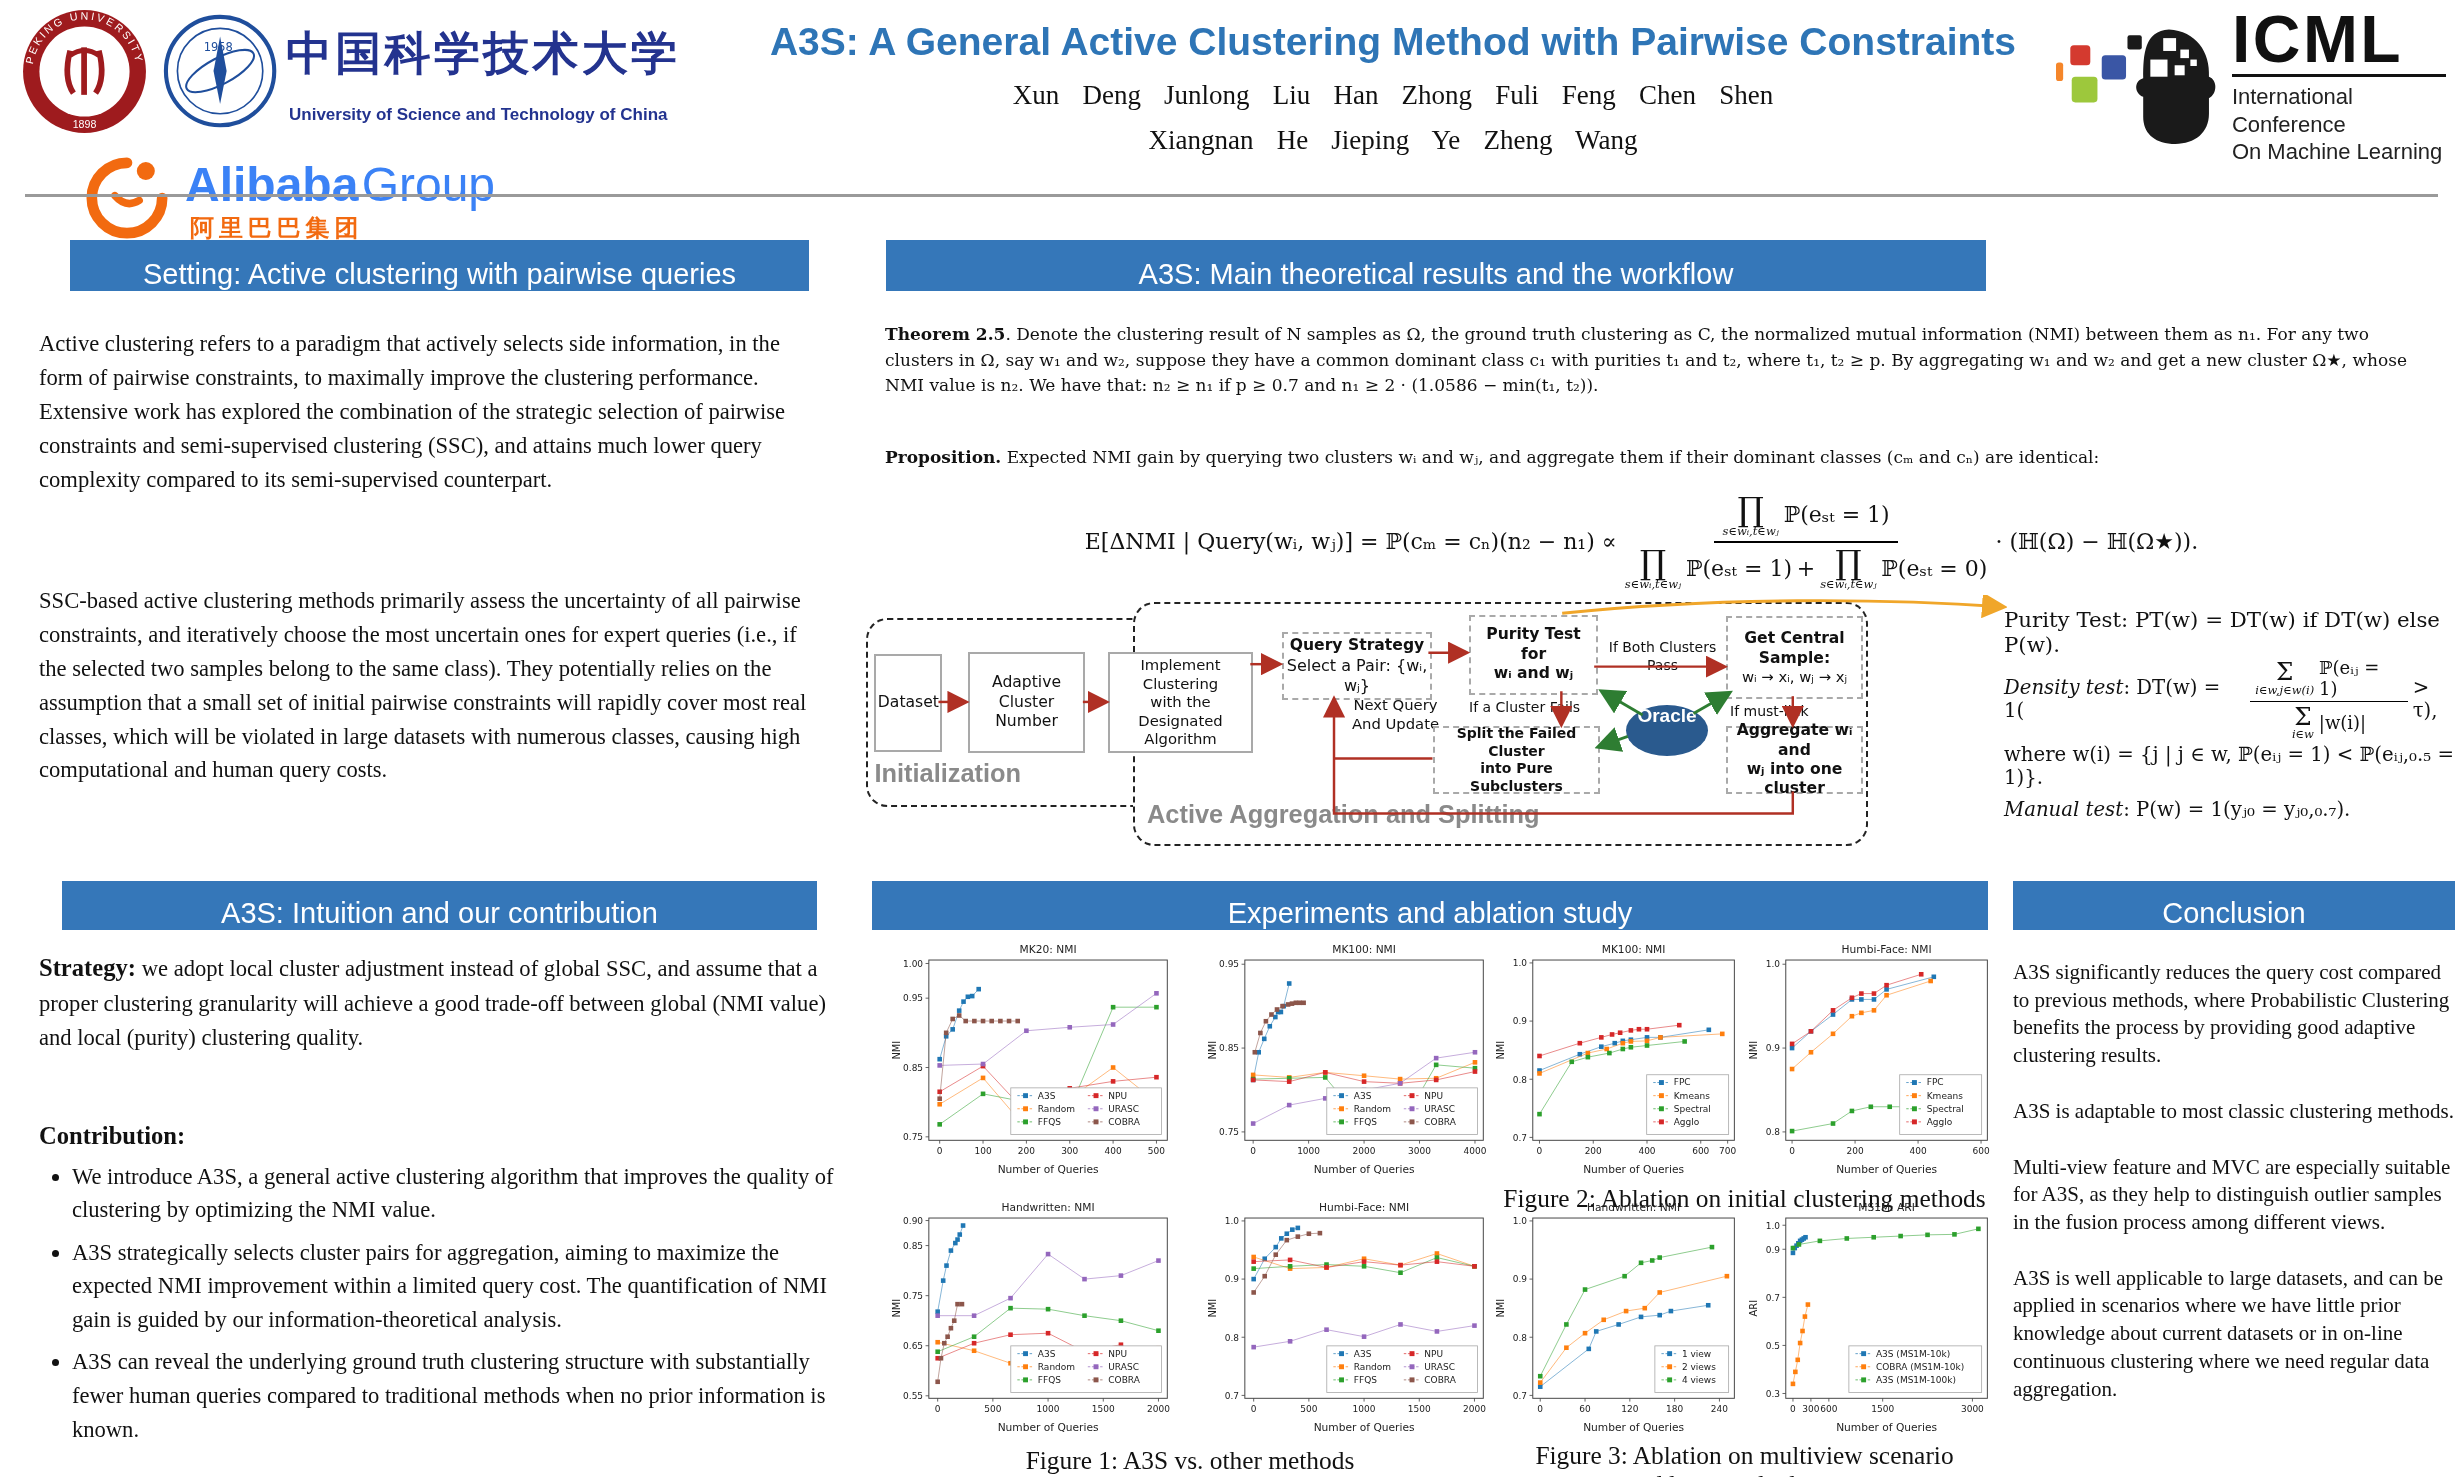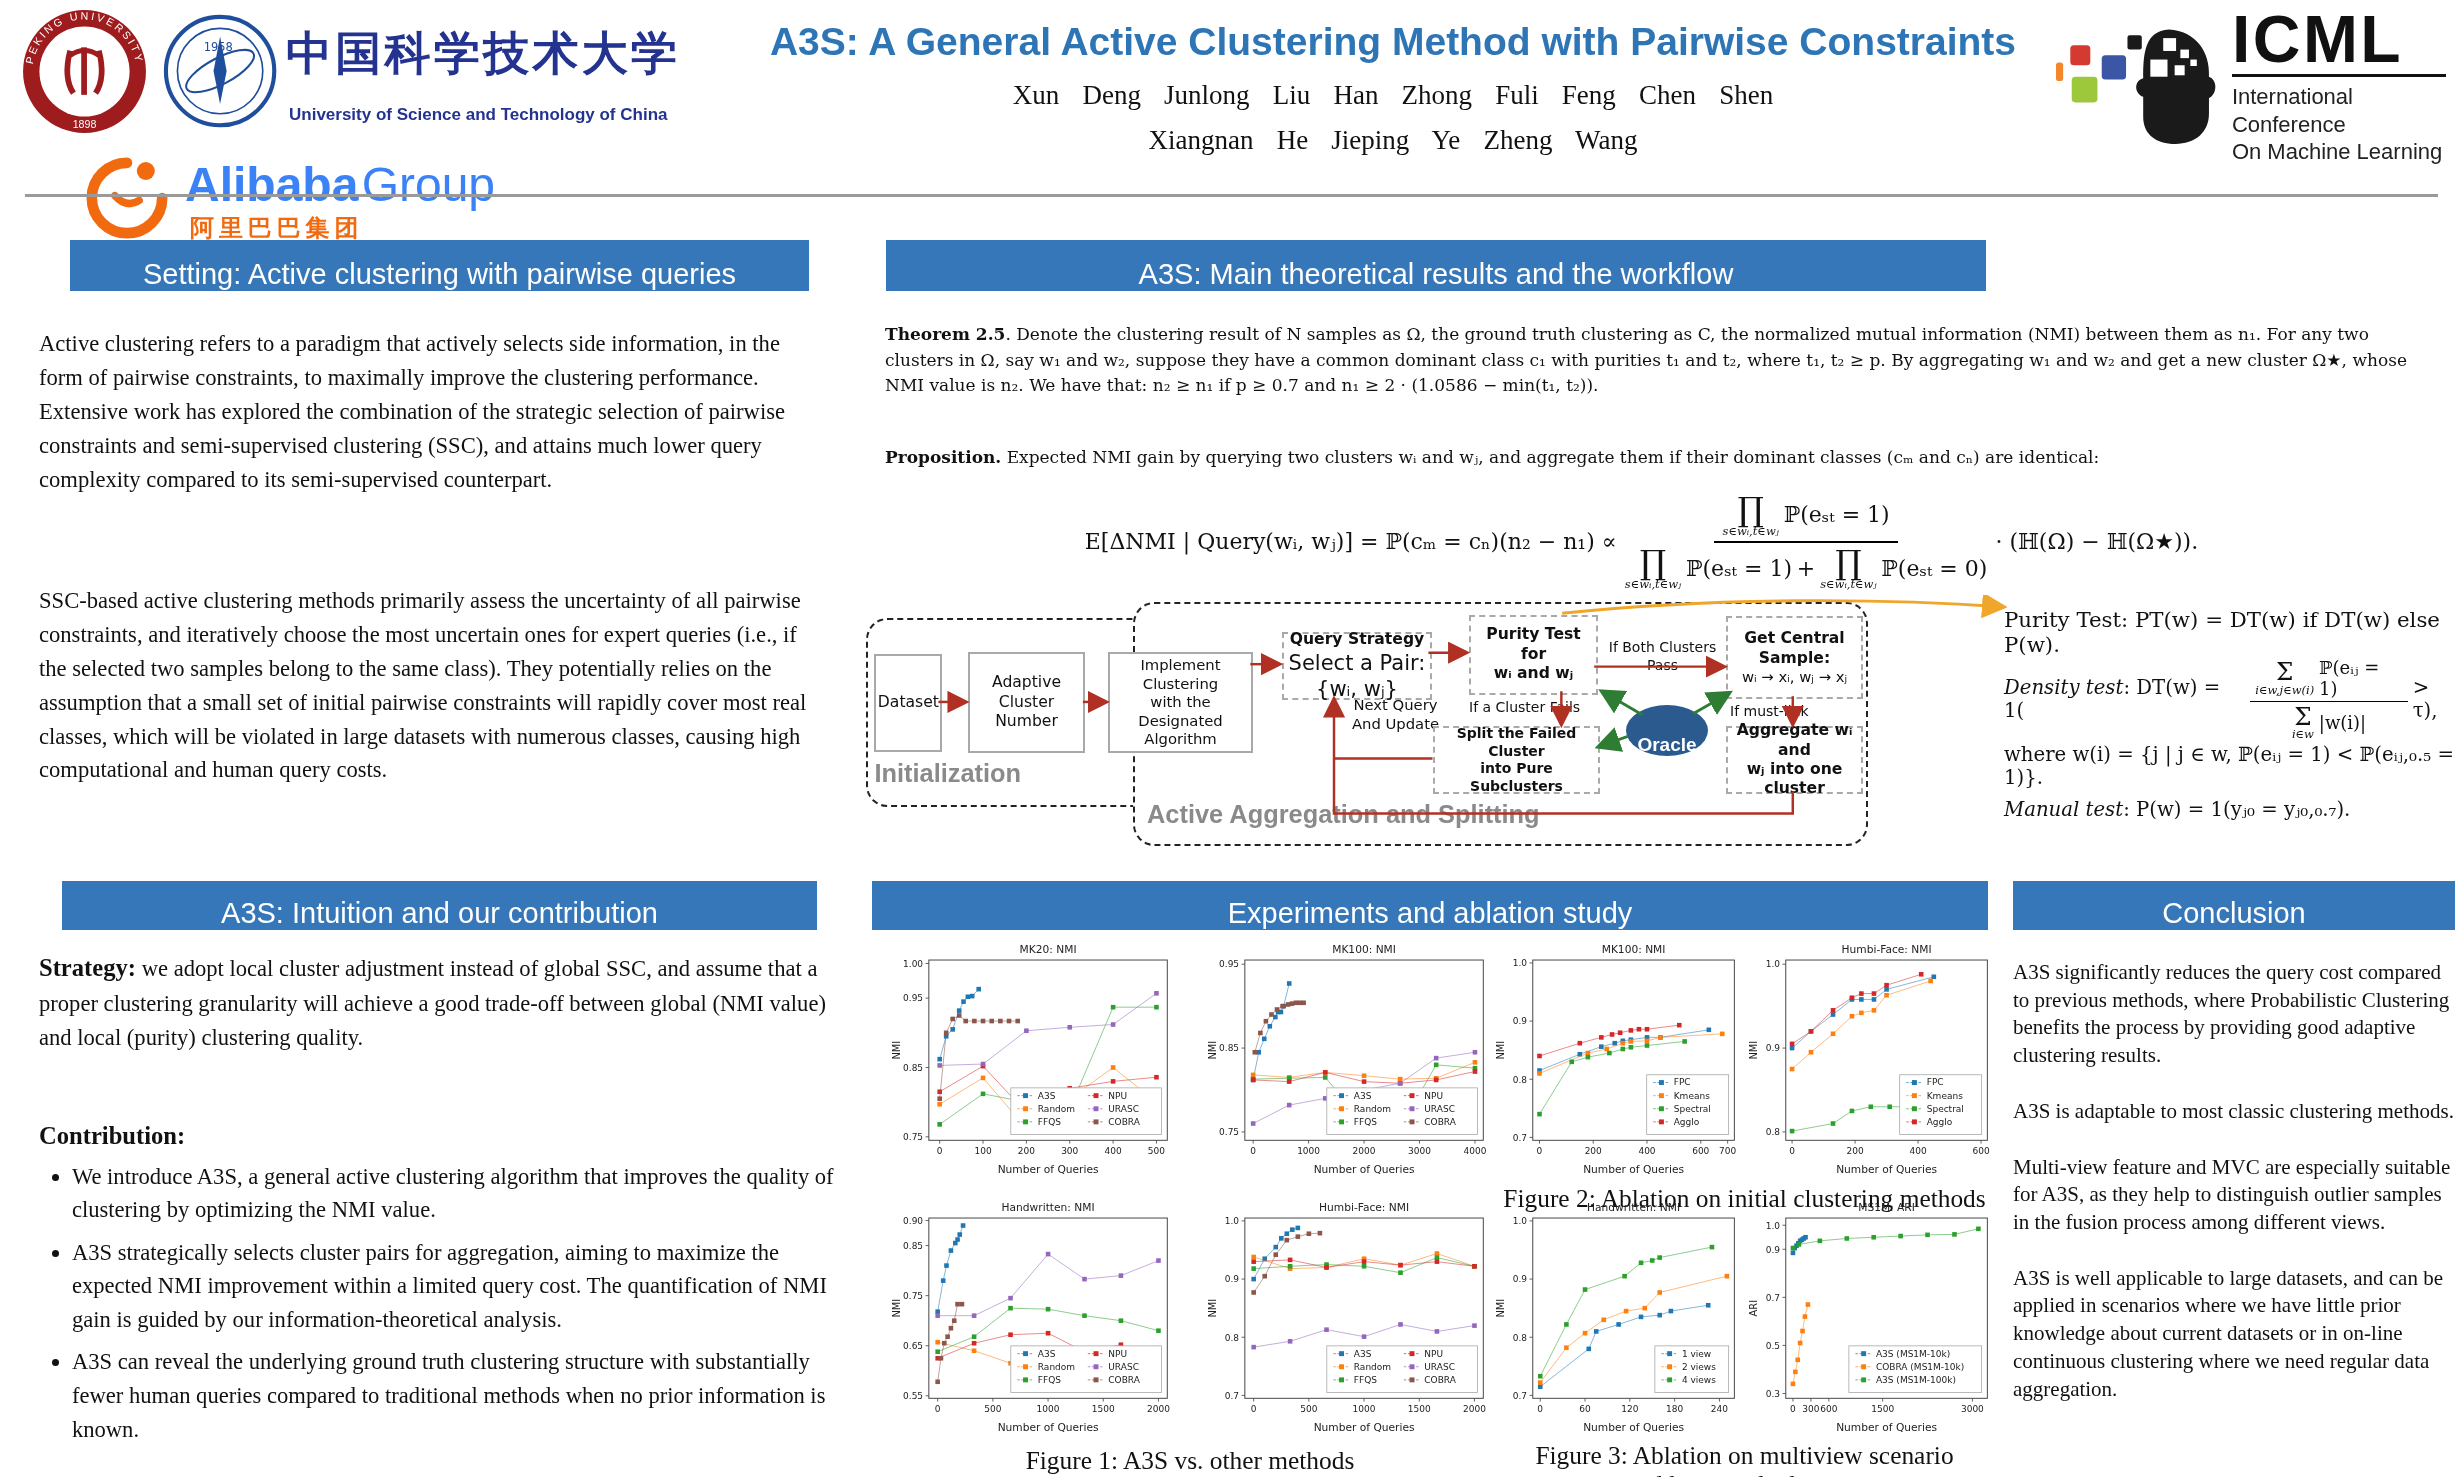--- a/index.html
+++ b/index.html
@@ -24,21 +24,21 @@
   .nfrac{font-size:18px}
   .nfrac .num{border-bottom:1.6px solid #000;padding:0 4.9px 1.6px 4.9px}
   .dash-outer{position:absolute;border:2.5px dashed #222;border-radius:21.3px}
   .node{position:absolute;display:flex;flex-direction:column;align-items:center;justify-content:center;
         font-family:"DejaVu Sans","Liberation Sans",sans-serif;font-size:15.6px;text-align:center;line-height:1.25;background:#fff}
   .node.gsolid{border:2.5px solid #a9a9a9}
   .node.gdash{border:2.5px dashed #a9a9a9}
   .node .nb{font-weight:bold}
   .flowlab{position:absolute;font-family:"DejaVu Sans","Liberation Sans",sans-serif;font-size:14px;text-align:center;line-height:1.3}
   .biglab{position:absolute;font-family:"Liberation Sans",sans-serif;font-weight:bold;font-size:25.4px;color:#8a8a8a}
-  .oracle{position:absolute;background:#2a5a8e;color:#fff;border-radius:50%;display:flex;align-items:flex-end;justify-content:center;
+  .oracle{position:absolute;background:#2a5a8e;color:#fff;border-radius:50%;display:flex;align-items:flex-start;justify-content:center;
           font-family:"Liberation Sans",sans-serif;font-weight:bold;font-size:19px}
   .caption{position:absolute;font-size:25.4px;text-align:center}
   .chart svg text{font-family:"DejaVu Sans",sans-serif;fill:#222}
   .concl p{margin:0 0 28px 0}
   ul.contrib{margin:6.6px 0 0 4.9px;padding-left:28px}
   ul.contrib li{margin-bottom:8.2px}
   .hline{position:absolute;background:#9a9a9a}
   .icml-text{font-family:"Liberation Sans",sans-serif}
   .icml-acronym{font-size:66px;font-weight:800;letter-spacing:2.5px;line-height:1;border-bottom:3.3px solid #111;padding-bottom:1.6px}
   .icml-sub{font-size:22px;color:#222;line-height:1.25;margin-top:6.6px;font-weight:300}
@@ -198,21 +198,21 @@
     </div>
     <div class="node gsolid" style="left:250px;top:57px;width:141px;height:97px;font-size:14.8px">
       <span>Implement Clustering</span>
         <span>with the Designated</span>
         <span>Algorithm</span>
     </div>
     <div class="biglab" style="left:16.4px;top:164px">Initialization</div>
 
     <div class="node gdash" style="left:424px;top:37px;width:146px;height:64px">
       <span class="nb">Query Strategy</span>
-        <span style="font-size:21px">Select a Pair: {wᵢ, wⱼ}</span>
+        <span style="font-size:16px">Select a Pair: {wᵢ, wⱼ}</span>
     </div>
     <div class="node gdash" style="left:611px;top:19.7px;width:125px;height:76px">
       <span class="nb">Purity Test for</span>
         <span class="nb">wᵢ and wⱼ</span>
     </div>
     <div class="flowlab" style="left:739px;top:43px;width:131px">If Both Clusters Pass</div>
     <div class="node gdash" style="left:868px;top:21.3px;width:133px;height:79px">
       <span class="nb">Get Central Sample:</span>
         <span style="font-size:14.8px">wᵢ → xᵢ, wⱼ → xⱼ</span>
     </div>

